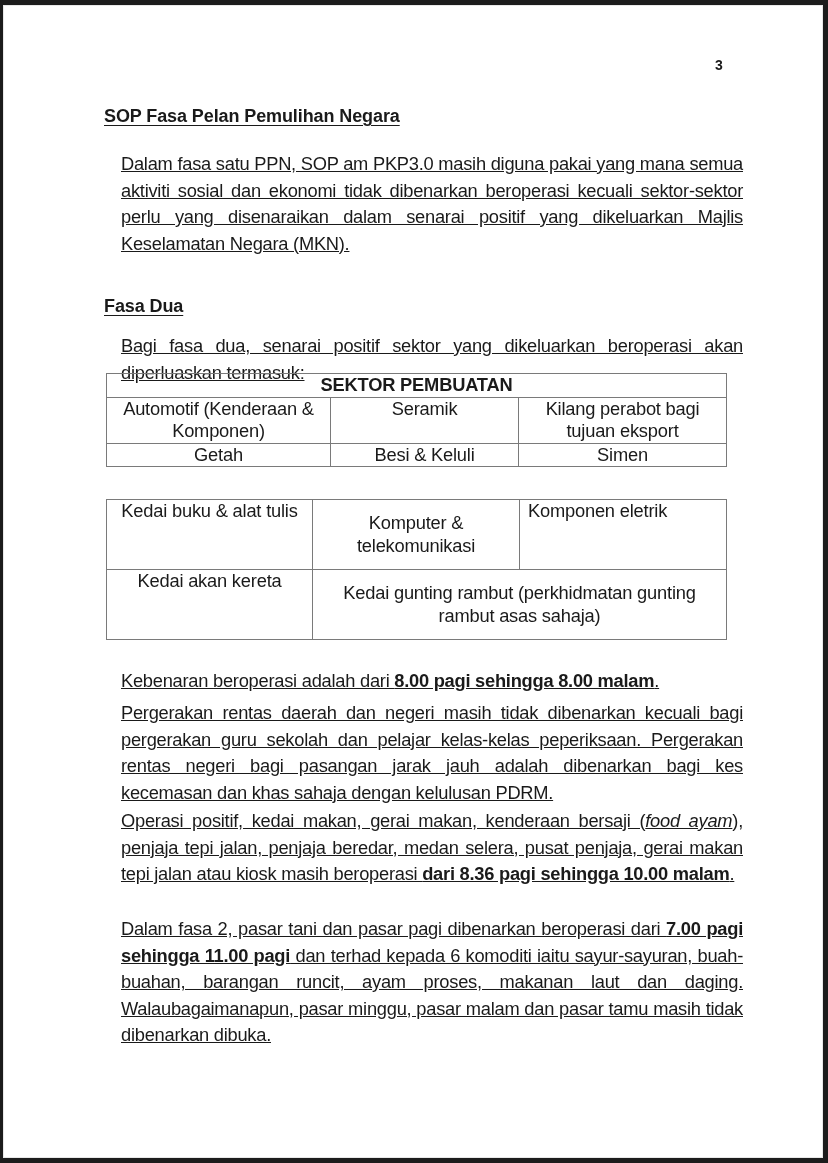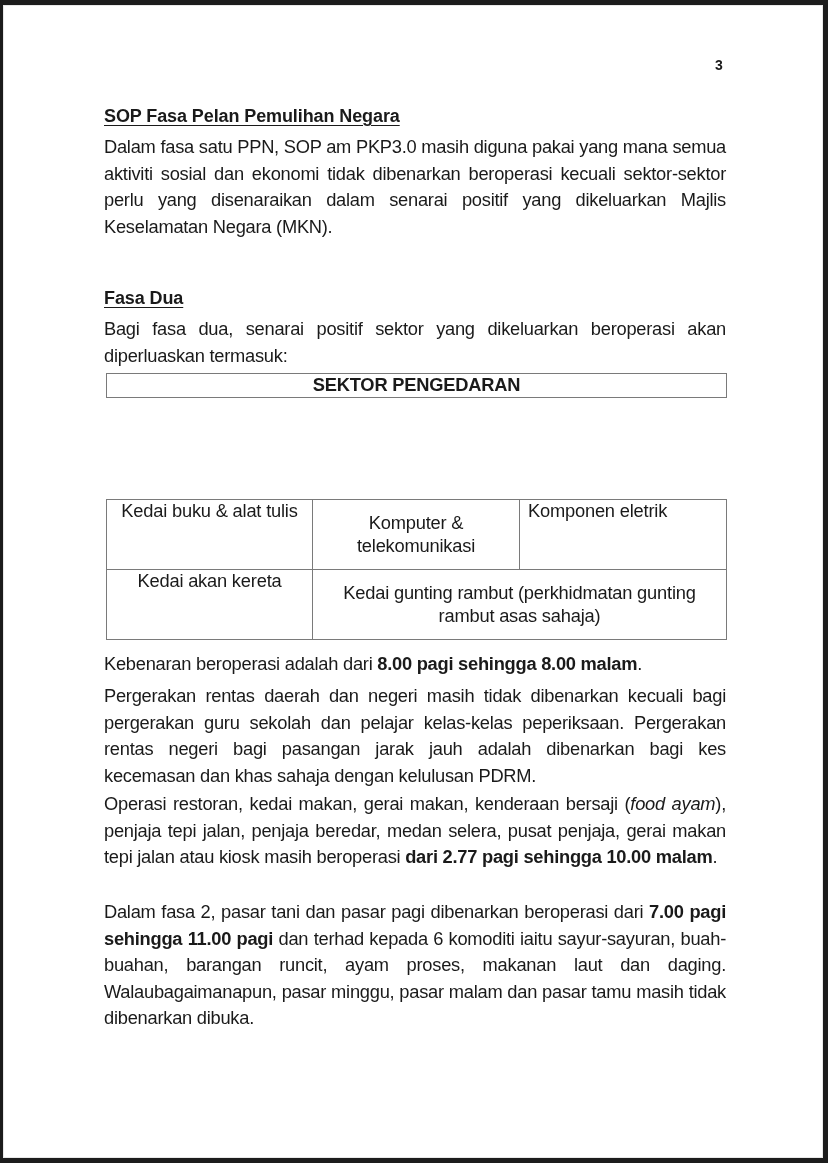--- a/index.html
+++ b/index.html
@@ -45,22 +45,23 @@
       text-decoration: underline;
       text-underline-offset: 3px;
       font-size: 18px;
       letter-spacing: -0.1px;
     }
     .para {
       position: absolute;
       left: 0;
       width: 622px;
       text-align: justify;
-      margin: 0;
+      margin: 17px;
       letter-spacing: -0.25px;
+      text-decoration: underline;
     }
     .para .b { font-weight: bold; }
     .para .i { font-style: italic; }
     table.sector {
       position: absolute;
       left: 2px;
       border-collapse: collapse;
       font-family: "Liberation Sans", sans-serif;
       font-size: 18.3px;
       line-height: 22.5px;
@@ -86,33 +87,43 @@
 <div class="page">
 
   <div class="page-number">3</div>
 
   <div class="content">
 
     <div class="heading" style="top:98px;">SOP Fasa Pelan Pemulihan Negara</div>
 
     <p class="para" style="top:129px;">Dalam fasa satu PPN, SOP am PKP3.0 masih diguna pakai yang mana semua aktiviti sosial dan ekonomi tidak dibenarkan beroperasi kecuali sektor-sektor perlu yang disenaraikan dalam senarai positif yang dikeluarkan Majlis Keselamatan Negara (MKN).</p>
 
-    <div class="heading" style="top:280px;">Fasa Dua</div>
+    <div class="heading" style="top:288px;">Fasa Dua</div>
 
     <p class="para" style="top:311px;">Bagi fasa dua, senarai positif sektor yang dikeluarkan beroperasi akan diperluaskan termasuk:</p>
 
     <table class="sector" style="top:368px; width:620px;">
       <colgroup>
         <col style="width:224px;">
         <col style="width:188px;">
         <col style="width:208px;">
       </colgroup>
       <tbody>
           <tr>
-        <th colspan="3">SEKTOR PENGEDARAN</th>
+        <th colspan="3">SEKTOR PEMBUATAN</th>
+      </tr>
+      <tr>
+        <td>Automotif (Kenderaan &amp; Komponen)</td>
+        <td>Seramik</td>
+        <td>Kilang perabot bagi tujuan eksport</td>
+      </tr>
+      <tr>
+        <td>Getah</td>
+        <td>Besi &amp; Keluli</td>
+        <td>Simen</td>
       </tr>
     </tbody>
       </table>
 
     <table class="sector" style="top:494px; width:620px;">
       <colgroup>
         <col style="width:206px;">
         <col style="width:207px;">
         <col style="width:207px;">
       </colgroup>
@@ -126,18 +137,18 @@
         <td>Kedai akan kereta</td>
         <td colspan="2" style="padding:12px 10px;">Kedai gunting rambut (perkhidmatan gunting rambut asas sahaja)</td>
       </tr>
     </tbody>
       </table>
 
     <p class="para" style="top:646px;"><span>Kebenaran beroperasi adalah dari </span><span class="b">8.00 pagi sehingga 8.00 malam</span><span>.</span></p>
 
     <p class="para" style="top:678px;">Pergerakan rentas daerah dan negeri masih tidak dibenarkan kecuali bagi pergerakan guru sekolah dan pelajar kelas-kelas peperiksaan. Pergerakan rentas negeri bagi pasangan jarak jauh adalah dibenarkan bagi kes kecemasan dan khas sahaja dengan kelulusan PDRM.</p>
 
-    <p class="para" style="top:786px;"><span>Operasi restoran, kedai makan, gerai makan, kenderaan bersaji (</span><span class="i">food ayam</span><span>), penjaja tepi jalan, penjaja beredar, medan selera, pusat penjaja, gerai makan tepi jalan atau kiosk masih beroperasi </span><span class="b">dari 2.77 pagi sehingga 10.00 malam</span><span>.</span></p>
+    <p class="para" style="top:786px;"><span>Operasi positif, kedai makan, gerai makan, kenderaan bersaji (</span><span class="i">food ayam</span><span>), penjaja tepi jalan, penjaja beredar, medan selera, pusat penjaja, gerai makan tepi jalan atau kiosk masih beroperasi </span><span class="b">dari 8.36 pagi sehingga 10.00 malam</span><span>.</span></p>
 
     <p class="para" style="top:894px;"><span>Dalam fasa 2, pasar tani dan pasar pagi dibenarkan beroperasi dari </span><span class="b">7.00 pagi sehingga 11.00 pagi</span><span> dan terhad kepada 6 komoditi iaitu sayur-sayuran, buah-buahan, barangan runcit, ayam proses, makanan laut dan daging. Walaubagaimanapun, pasar minggu, pasar malam dan pasar tamu masih tidak dibenarkan dibuka.</span></p>
 
   </div>
 </div>
 
 </body></html>

